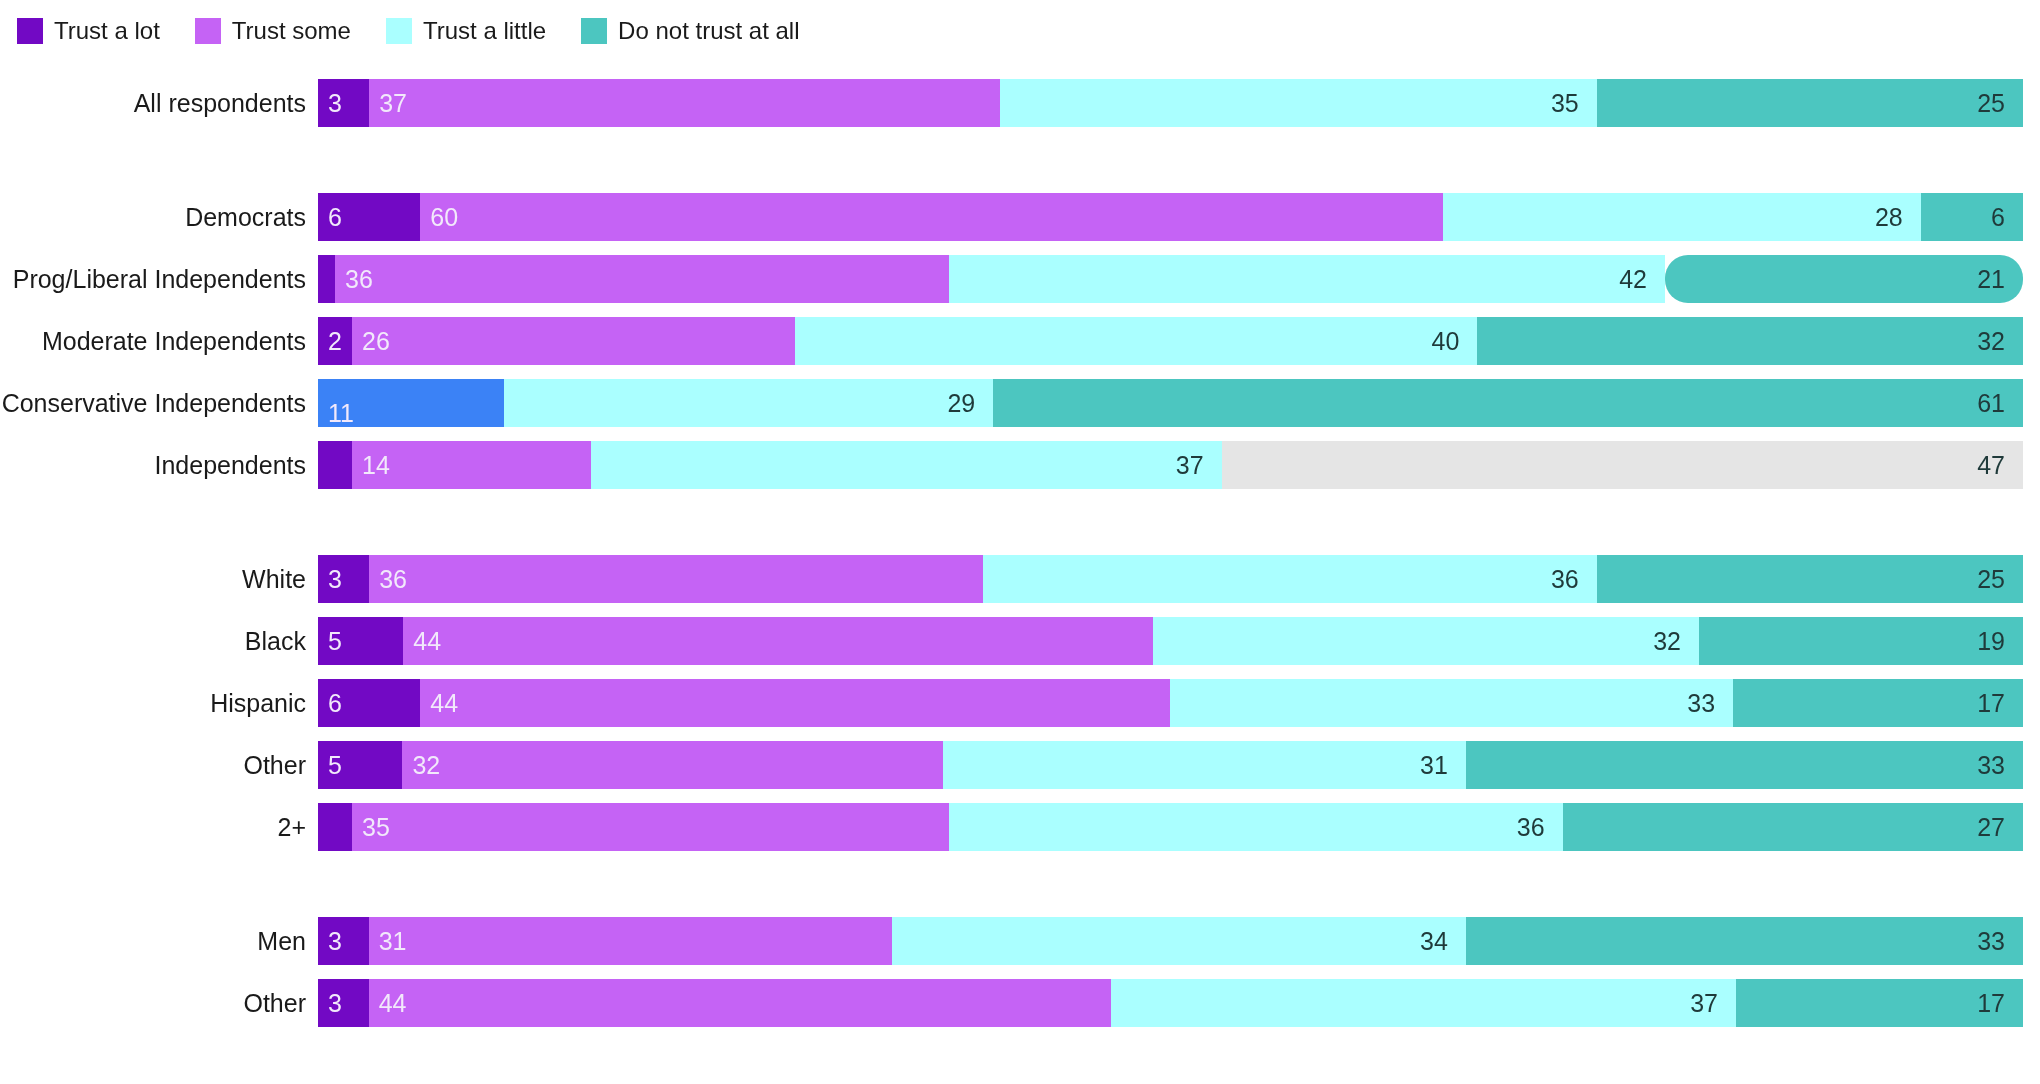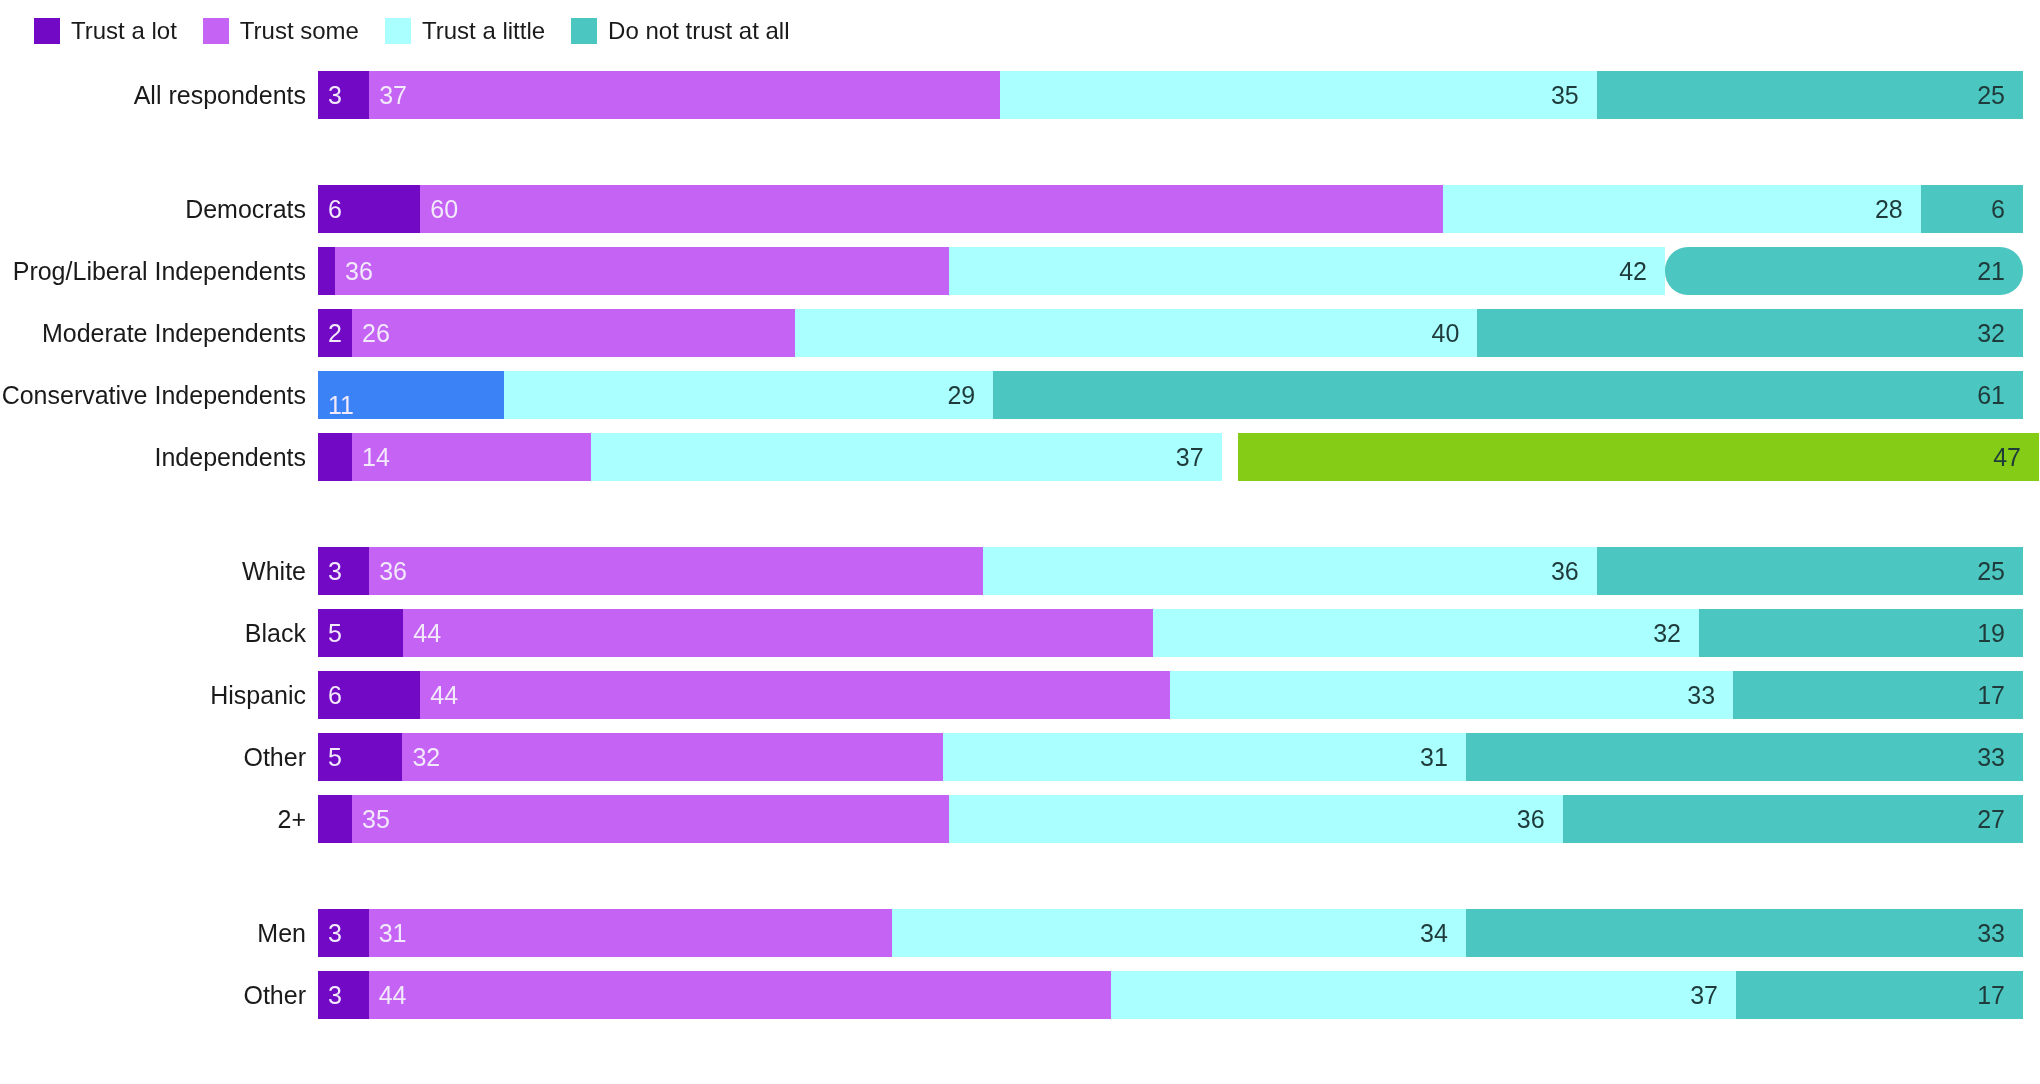--- a/index.html
+++ b/index.html
@@ -17,26 +17,26 @@
 
   #chart-root {
     position: relative;
     width: 2040px;
     height: 1084px;
   }
 
   
   .legend {
     position: absolute;
-    left: 34px;
+    left: 17px;
     top: 14px;
     height: 34px;
     display: flex;
     align-items: center;
-    gap: 0px;
+    gap: 9px;
   }
   .legend-item {
     display: flex;
     align-items: center;
     margin-right: 26px;
   }
   .legend-swatch {
     width: 26px;
     height: 26px;
     flex: 0 0 auto;
@@ -46,21 +46,21 @@
     font-size: 24px;
     line-height: 26px;
     color: #1a1a1a;
     white-space: nowrap;
   }
 
   
   .rows {
     position: absolute;
     left: 0;
-    top: 64px;
+    top: 72px;
     width: 2040px;
   }
 
   .group {
     width: 100%;
   }
   .group-gap {
     height: 52px;
   }
 
@@ -231,21 +231,21 @@
         <div class="row">
           <div class="row-label">Independents</div>
           <div class="bar">
             <div class="seg align-left no-label" style="flex: 0 0 2%; background: rgb(114, 9, 196);"></div>
             <div class="seg align-left" style="flex: 0 0 14%; background: rgb(197, 99, 245);">
               <span class="seg-val">14</span>
             </div>
             <div class="seg align-right" style="flex: 0 0 37%; background: rgb(170, 255, 255);">
               <span class="seg-val">37</span>
             </div>
-            <div class="seg align-right" style="flex: 0 0 47%; background: #84cc16; margin-left: 16px;">
+            <div class="seg align-right" style="flex: 0 0 47%; background: #e5e5e5;">
               <span class="seg-val">47</span>
             </div>
           </div>
         </div>
       </div>
       <div class="group-gap"></div>
       <div class="group">
         <div class="row">
           <div class="row-label">White</div>
           <div class="bar">

